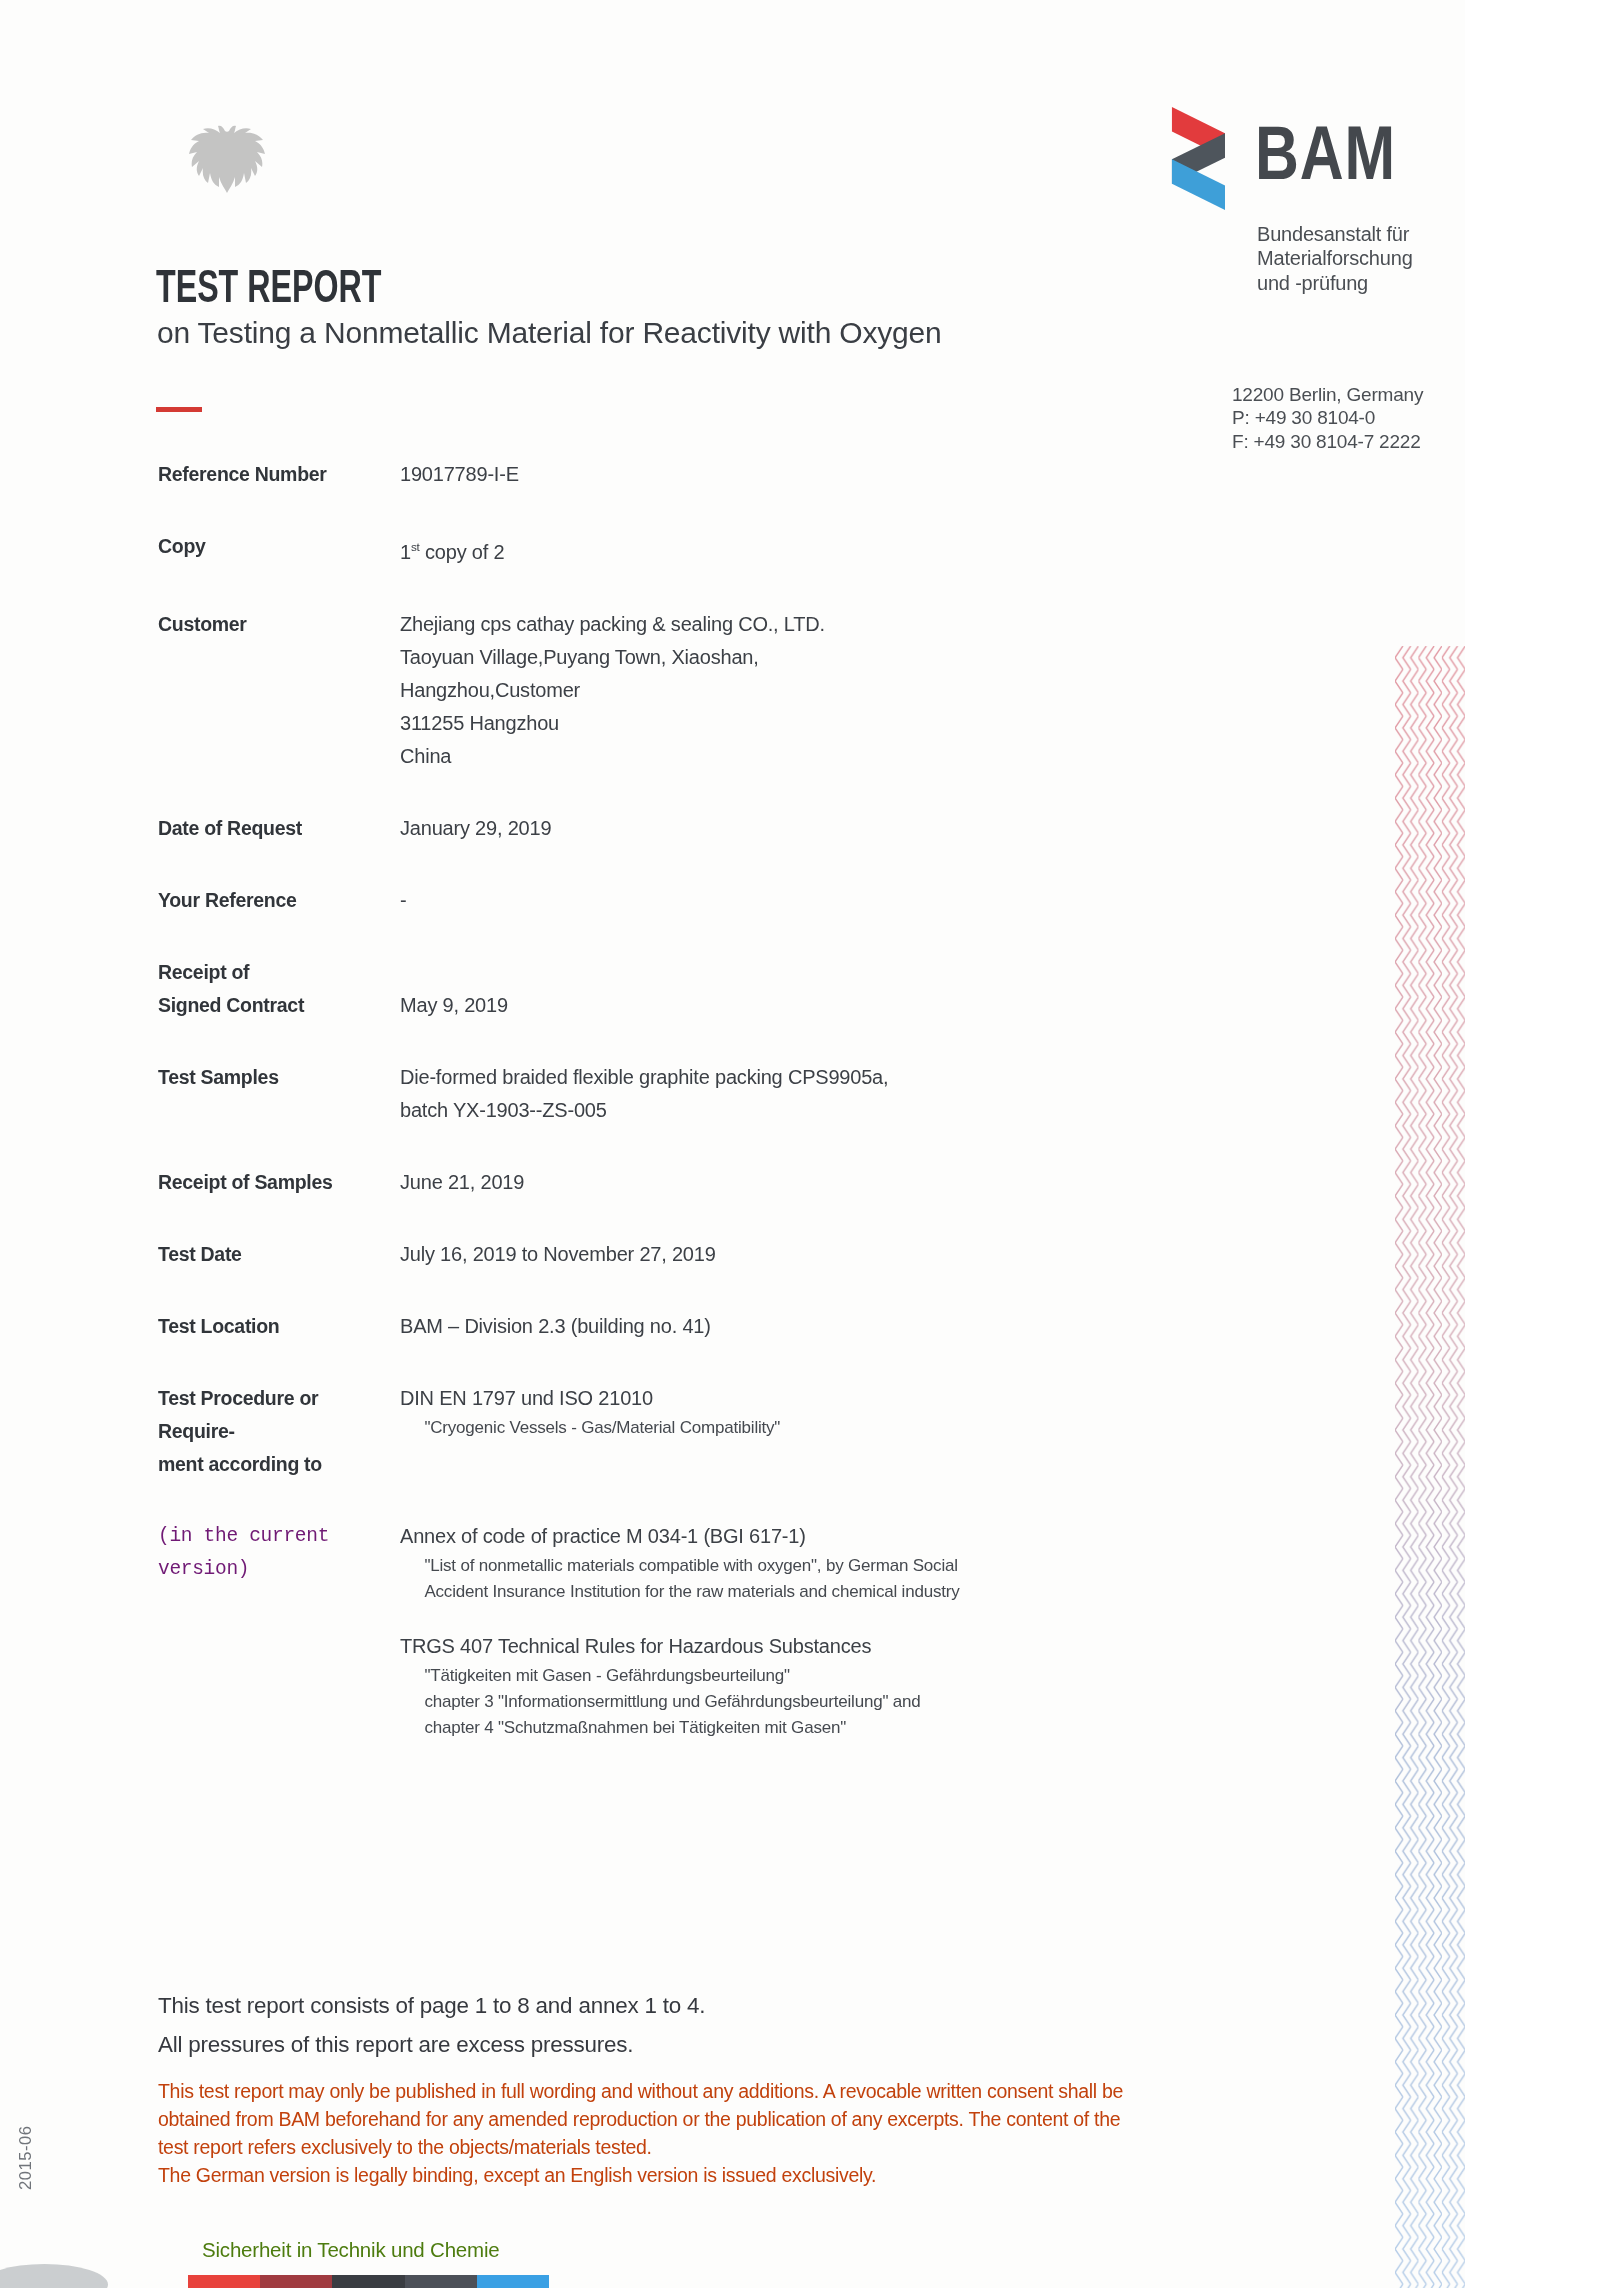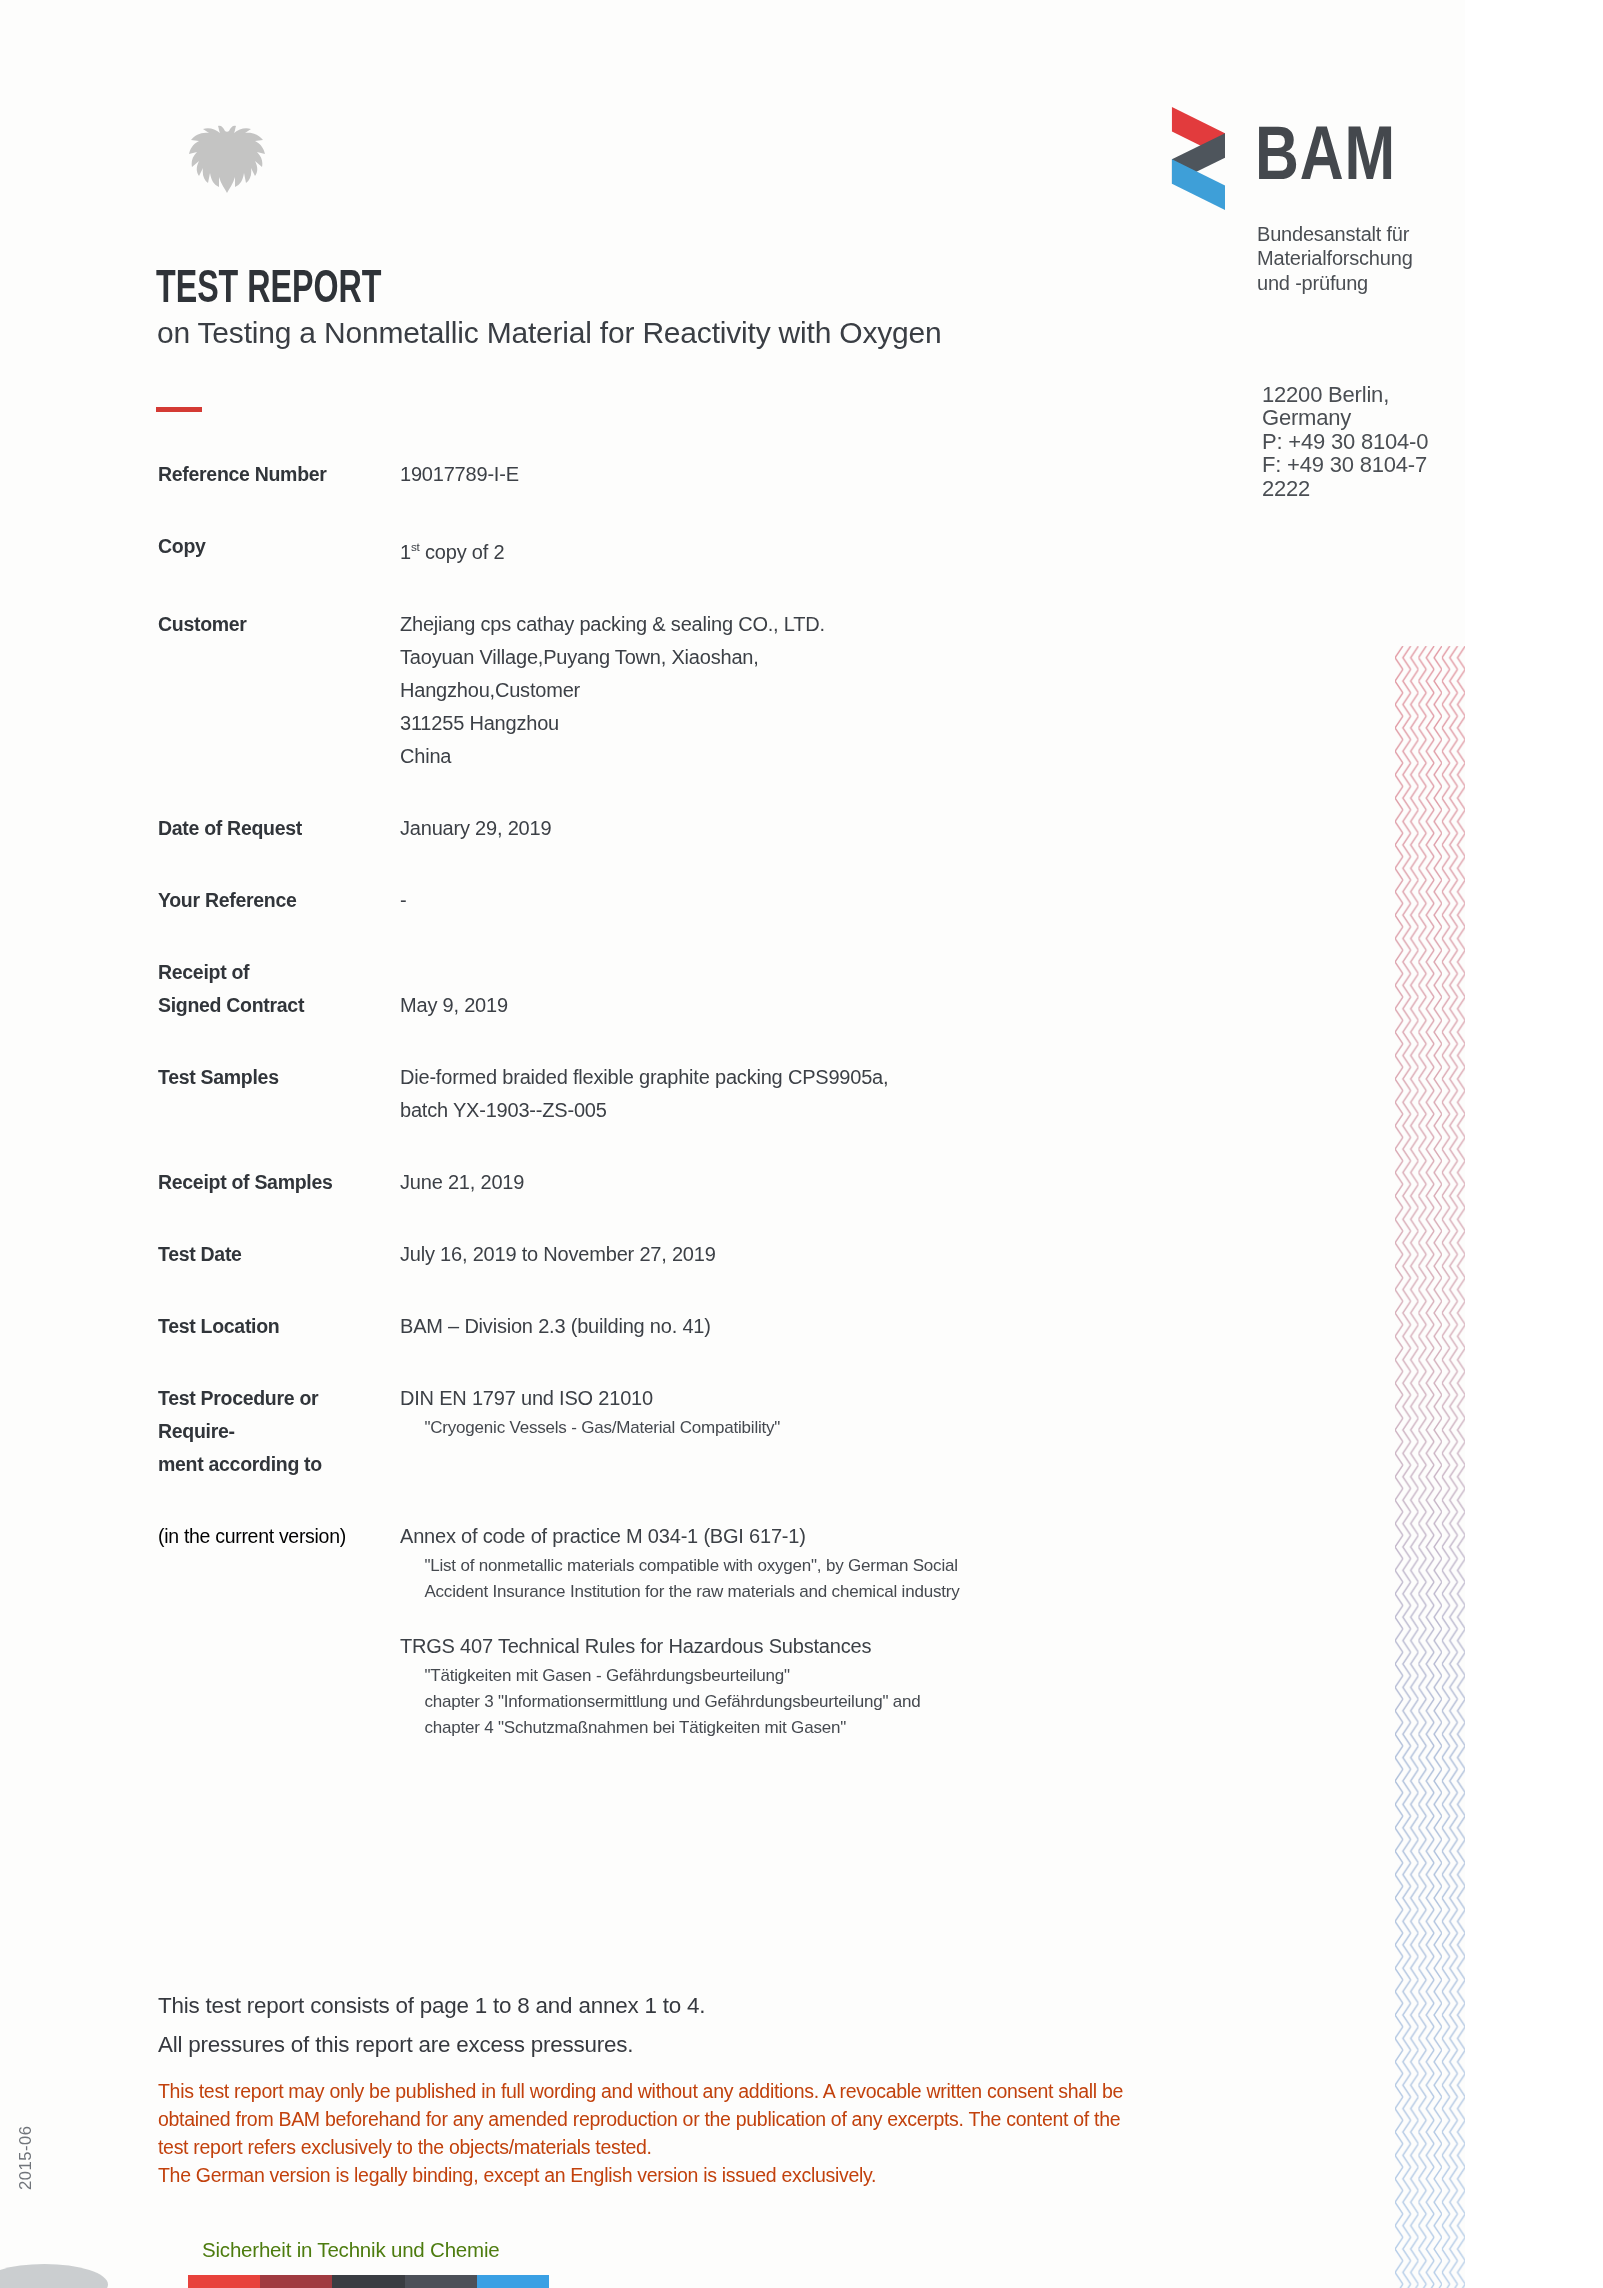--- a/index.html
+++ b/index.html
@@ -4,31 +4,31 @@
 <style>
   html,body{margin:0;padding:0;}
   body{width:1603px;height:2289px;background:#ffffff;font-family:"Liberation Sans",sans-serif;}
   .page{position:relative;width:1465px;height:2289px;background:#fdfdfc;overflow:hidden;color:#3a3e44;letter-spacing:-0.2px;}
 
   
   .eagle{position:absolute;left:187px;top:123px;width:80px;height:72px;opacity:.8;}
   .bam-mark{position:absolute;left:1170px;top:107px;width:55px;height:103px;}
   .bam-word{position:absolute;left:1255px;top:115px;font-size:76px;font-weight:bold;color:#44484d;transform:scaleX(.80);transform-origin:left top;letter-spacing:1px;line-height:1;}
   .org{position:absolute;left:1257px;top:222px;font-size:20px;line-height:24.4px;color:#4a4e53;}
-  .contact{position:absolute;left:1262px;top:383px;font-size:22px;line-height:23.4px;color:#4a4e53;}
+  .contact{position:absolute;left:1232px;top:383px;font-size:19px;line-height:23.4px;color:#4a4e53;}
 
   .title{position:absolute;left:156px;top:259px;font-size:46px;font-weight:bold;color:#2f3338;transform:scaleX(.70);transform-origin:left top;white-space:nowrap;letter-spacing:0;}
   .subtitle{position:absolute;left:157px;top:316px;font-size:30px;color:#3a3e44;white-space:nowrap;}
   .redline{position:absolute;left:156px;top:407px;width:46px;height:4.9px;background:#d43a34;}
 
   
   .fields{position:absolute;left:158px;top:458px;width:1122px;}
   .frow{display:flex;margin-bottom:39px;}
   .flabel{flex:0 0 242px;font-weight:bold;font-size:19.5px;line-height:33px;color:#31353a;letter-spacing:-0.3px;}
-  .flabel.normal{font-weight:normal;color:#000000;}
+  .flabel.normal{font-weight:normal;color:#701a75;font-family:Liberation Mono, monospace;}
   .fvalue{font-size:20px;line-height:33px;color:#3c4046;}
   .fvalue sup{font-size:11.7px;}
   .vsub{font-size:17px;line-height:26px;margin-left:24.4px;color:#45494f;}
   .vblock + .vblock{margin-top:25px;}
 
   
   .consists{position:absolute;left:158px;top:1986px;font-size:22.4px;line-height:39px;color:#36393f;}
   .fineprint{position:absolute;left:158px;top:2077px;font-size:19.5px;line-height:28px;color:#c2410c;letter-spacing:-0.3px;}
   .slogan{position:absolute;left:202px;top:2238px;font-size:20.5px;color:#4d7c0f;}
   .colorbar{position:absolute;left:188px;top:2275px;width:361px;height:13.7px;display:flex;}

